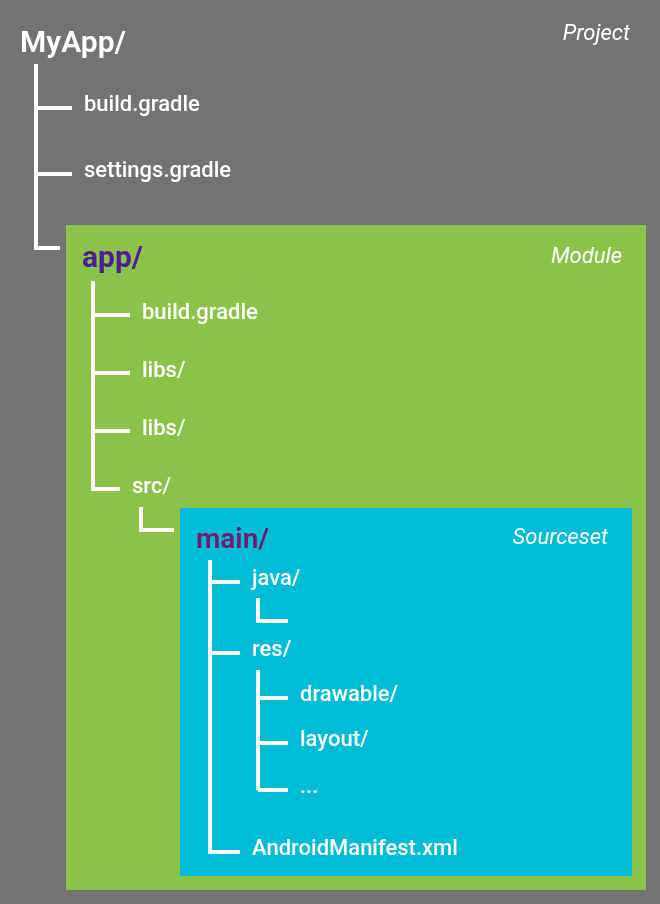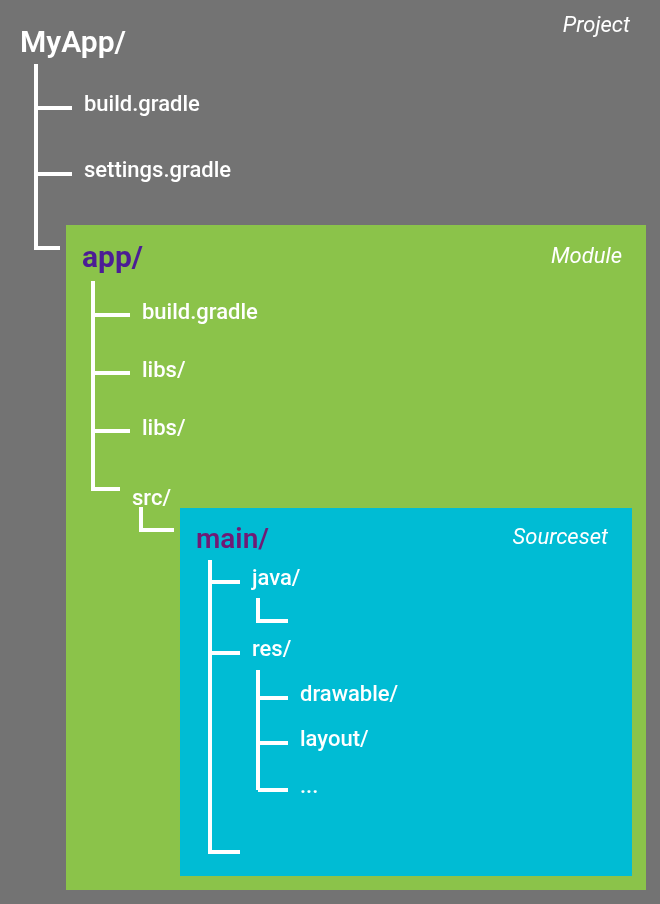--- a/index.html
+++ b/index.html
@@ -21,21 +21,21 @@
       padding: 0;
       color: #fff;
     }
     .label-corner {
       position: absolute;
       font-style: italic;
       font-size: 22px;
       font-weight: 400;
     }
     .project-label {
-      top: 12px;
+      top: 20px;
       right: 30px;
       margin-left: 8px;
     }
     .module-label {
       top: 18px;
       right: 24px;
     }
     .sourceset-label {
       top: 16px;
       right: 24px;
@@ -121,21 +121,21 @@
         <path d="M 27 90 L 64 90"></path>
         <path d="M 27 148 L 64 148"></path>
         <path d="M 27 206 L 64 206"></path>
         <path d="M 75 282 L 75 305 L 108 305"></path>
       </g>
     </svg>
 
     <span class="item" style="left:76px; top:74px;">build.gradle</span>
     <span class="item" style="left:76px; top:132px;">libs/</span>
     <span class="item" style="left:76px; top:190px;">libs/</span>
-    <span class="item" style="left:66px; top:248px;margin-top:12px;">src/</span>
+    <span class="item" style="left:66px; top:248px;">src/</span>
 
     <div class="sourceset-box">
       <span class="label-corner sourceset-label">Sourceset</span>
       <span class="sourceset-name">main/</span>
 
       <svg class="tree-lines" width="452" height="368">
         <g stroke="#fff" stroke-width="4" fill="none">
           <path d="M 30 52 L 30 344 L 60 344"></path>
           <path d="M 30 74 L 60 74"></path>
           <path d="M 30 145 L 60 145"></path>
@@ -145,15 +145,16 @@
           <path d="M 78 235 L 108 235"></path>
           <path d="M 78 282 L 108 282"></path>
         </g>
       </svg>
 
       <span class="item" style="left:72px; top:57px;">java/</span>
       <span class="item" style="left:72px; top:128px;">res/</span>
       <span class="item" style="left:120px; top:173px;">drawable/</span>
       <span class="item" style="left:120px; top:218px;">layout/</span>
       <span class="item" style="left:120px; top:265px;">...</span>
+      <span class="item" style="left:72px; top:327px;">AndroidManifest.xml</span>
     </div>
   </div>
 </div>
 
 </body></html>

